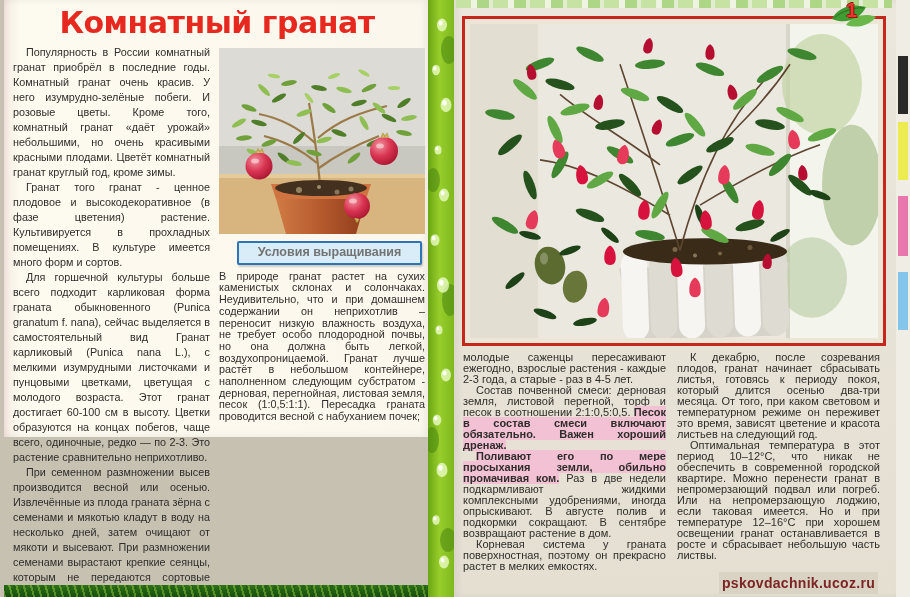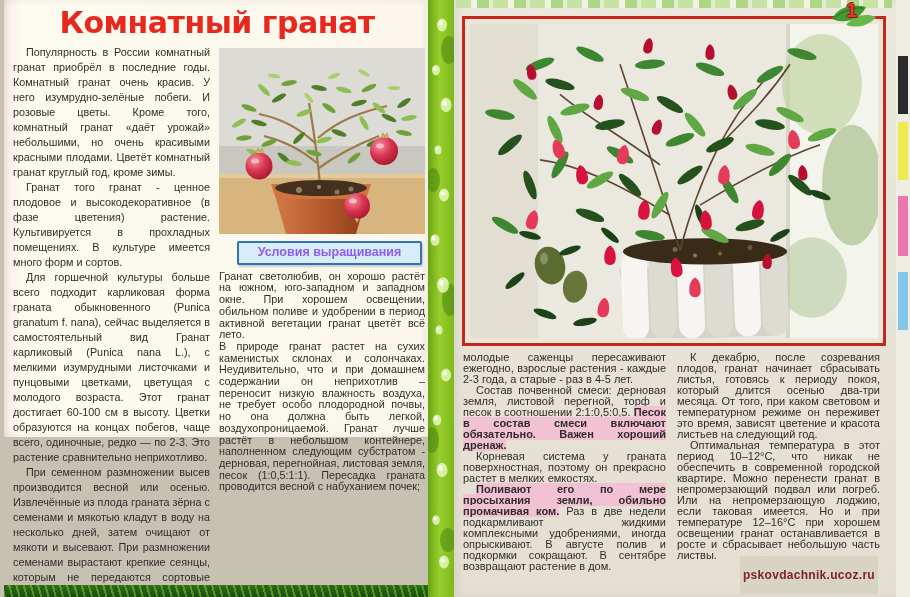--- a/index.html
+++ b/index.html
@@ -11,21 +11,21 @@
     background:linear-gradient(90deg,#efdeda 0,#f8f1e8 6px,#fdfaf0 16px,#fbf7ec 100%);
     box-shadow:inset -4px 0 8px rgba(0,0,0,.07);}
   .title{margin:5px 0 3px;text-align:center;font-family:"DejaVu Sans",sans-serif;
     font-size:30px;font-weight:800;color:#e6281e;letter-spacing:-.5px;}
   .cols{display:flex;gap:9px;padding:2px 5px 0 9px;}
   .c1{width:197px;font-size:10.8px;line-height:15px;}
   .c2{width:206px;font-size:10.8px;line-height:11.7px;}
   .para{margin:0;text-align:justify;color:#2f2d2b;}
   .ind{text-indent:13px;}
   .hdr{border:2px solid;border-radius:2px;text-align:center;font-weight:bold;
-    font-size:12.5px;padding:4px 2px;margin:7px 3px 6px 18px;color:#8b5cf6;
+    font-size:12.5px;padding:4px 2px;margin:7px 3px 6px 18px;color:#737373;
     box-shadow:1px 2px 2px rgba(0,0,0,.18);}
   .hdr-pink{background:#fdf7fa;border-color:#c867ad;}
   .hdr-blue{background:#d9edf9;border-color:#2d73b6;}
   .small-photo{width:206px;height:186px;margin:3px 0 4px;}
   .small-photo svg{display:block;width:100%;height:100%;}
   .grass{position:absolute;left:4px;bottom:0;width:424px;height:12px;z-index:5;
     background:
       repeating-linear-gradient(75deg, rgba(160,210,70,.45) 0 2px, transparent 2px 7px),
       repeating-linear-gradient(105deg, rgba(30,90,15,.55) 0 3px, transparent 3px 9px),
       linear-gradient(180deg,#2e7418,#164c0c);}
@@ -43,22 +43,22 @@
   .leaf-badge{position:absolute;top:-1px;right:18px;width:52px;height:32px;z-index:6;}
   .leaf-badge svg{position:absolute;inset:0;}
   .pagenum{position:absolute;top:0px;left:20px;font-size:20px;font-weight:800;
     color:#e8392c;text-shadow:-1px 0 #8f1410,1px 1px #8f1410,0 -1px #8f1410;}
   .photo-frame{position:absolute;top:16px;left:8px;width:424px;height:330px;
     border:3px solid #c6271d;background:#ece6d6;padding:5px;box-sizing:border-box;}
   .photo-frame svg{display:block;width:100%;height:100%;}
   .rcols{position:absolute;top:352px;left:9px;right:16px;display:flex;gap:11px;}
   .rcol{width:50%;font-size:11px;line-height:11px;}
   .hl{font-weight:bold;background:#f2c2d4;}
-  .watermark{position:absolute;bottom:3px;right:18px;font-size:12px;font-weight:bold;
-    color:#7d2424;background:#d9d3c3;padding:12px 3px;letter-spacing:.3px;z-index:6;}
+  .watermark{position:absolute;bottom:3px;right:18px;font-size:14px;font-weight:bold;
+    color:#7d2424;background:#d9d3c3;padding:3px 3px;letter-spacing:.3px;z-index:6;}
 
   
   .colorbars{position:absolute;right:0;top:0;width:14px;height:597px;background:#f0ede5;}
   .cb{position:absolute;left:2px;width:10px;}
   .cb-black{top:56px;height:58px;background:#2a2a28;}
   .cb-yellow{top:122px;height:58px;background:#eceb52;}
   .cb-magenta{top:196px;height:60px;background:#e877ae;}
   .cb-cyan{top:272px;height:58px;background:#83c6e9;}
 </style>
 </head>
@@ -162,21 +162,20 @@
                   <circle r="13" fill="url(#frg)"></circle>
                   <path d="M-2,12 l2,4 l2,-3" stroke="#b8a54a" stroke-width="1.2" fill="#d4c06a"></path>
                   <ellipse cx="-4" cy="-5" rx="4" ry="2.5" fill="rgba(255,255,255,.45)"></ellipse>
                 </g>
             </g>
           </svg>
         </div>
         <div class="hdr hdr-blue">
           <span>Условия выращивания</span>
         </div>
-        <p class="para">Гранат светолюбив, он хорошо растёт на южном, юго-западном и западном окне. При хорошем освещении, обильном поливе и удобрении в период активной вегетации гранат цветёт всё лето.</p>
         <p class="para">В природе гранат растет на сухих каменистых склонах и солончаках. Неудивительно, что и при домашнем содержании он неприхотлив – переносит низкую влажность воздуха, не требует особо плодородной почвы, но она должна быть легкой, воздухопроницаемой. Гранат лучше растёт в небольшом контейнере, наполненном следующим субстратом - дерновая, перегнойная, листовая земля, песок (1:0,5:1:1). Пересадка граната проводится весной с набуханием почек;</p>
       </div>
     </div>
   </div>
   <div class="grass"></div>
 
   <div class="gutter">
     <svg viewBox="0 0 26 597" preserveAspectRatio="none">
       <defs>
         <linearGradient id="gg" x1="0" y1="0" x2="1" y2="0">
@@ -345,22 +344,22 @@
           <use href="#fw" transform="translate(60,40) rotate(-10) scale(.8)"></use>
             <use href="#fw" transform="translate(180,14) rotate(12) scale(.8)"></use>
         </g>
       </svg>
     </div>
 
     <div class="rcols">
       <div class="rcol">
         <p class="para">молодые саженцы пересаживают ежегодно, взрослые растения - каждые 2-3 года, а старые - раз в 4-5 лет.</p>
         <p class="para ind"><span>Состав почвенной смеси: дерновая земля, листовой перегной, торф и песок в соотношении 2:1:0,5:0,5. </span><span class="hl">Песок в состав смеси включают обязательно. Важен хороший дренаж.</span></p>
+        <p class="para ind"><span class="hl">Поливают его по мере просыхания земли, обильно промачивая ком.</span><span> Раз в две недели подкармливают жидкими комплексными удобрениями, иногда опрыскивают. В августе полив и подкормки сокращают. В сентябре возвращают растение в дом.</span></p>
         <p class="para ind">Корневая система у граната поверхностная, поэтому он прекрасно растет в мелких емкостях.</p>
-        <p class="para ind"><span class="hl">Поливают его по мере просыхания земли, обильно промачивая ком.</span><span> Раз в две недели подкармливают жидкими комплексными удобрениями, иногда опрыскивают. В августе полив и подкормки сокращают. В сентябре возвращают растение в дом.</span></p>
       </div>
       <div class="rcol">
         <p class="para ind">К декабрю, после созревания плодов, гранат начинает сбрасывать листья, готовясь к периоду покоя, который длится осенью два-три месяца. От того, при каком световом и температурном режиме он переживет это время, зависят цветение и красота листьев на следующий год.</p>
         <p class="para ind">Оптимальная температура в этот период 10–12°С, что никак не обеспечить в современной городской квартире. Можно перенести гранат в непромерзающий подвал или погреб. Или на непромерзающую лоджию, если таковая имеется. Но и при температуре 12–16°С при хорошем освещении гранат останавливается в росте и сбрасывает небольшую часть листвы.</p>
       </div>
     </div>
 
     <div class="watermark">pskovdachnik.ucoz.ru</div>
   </div>
 

